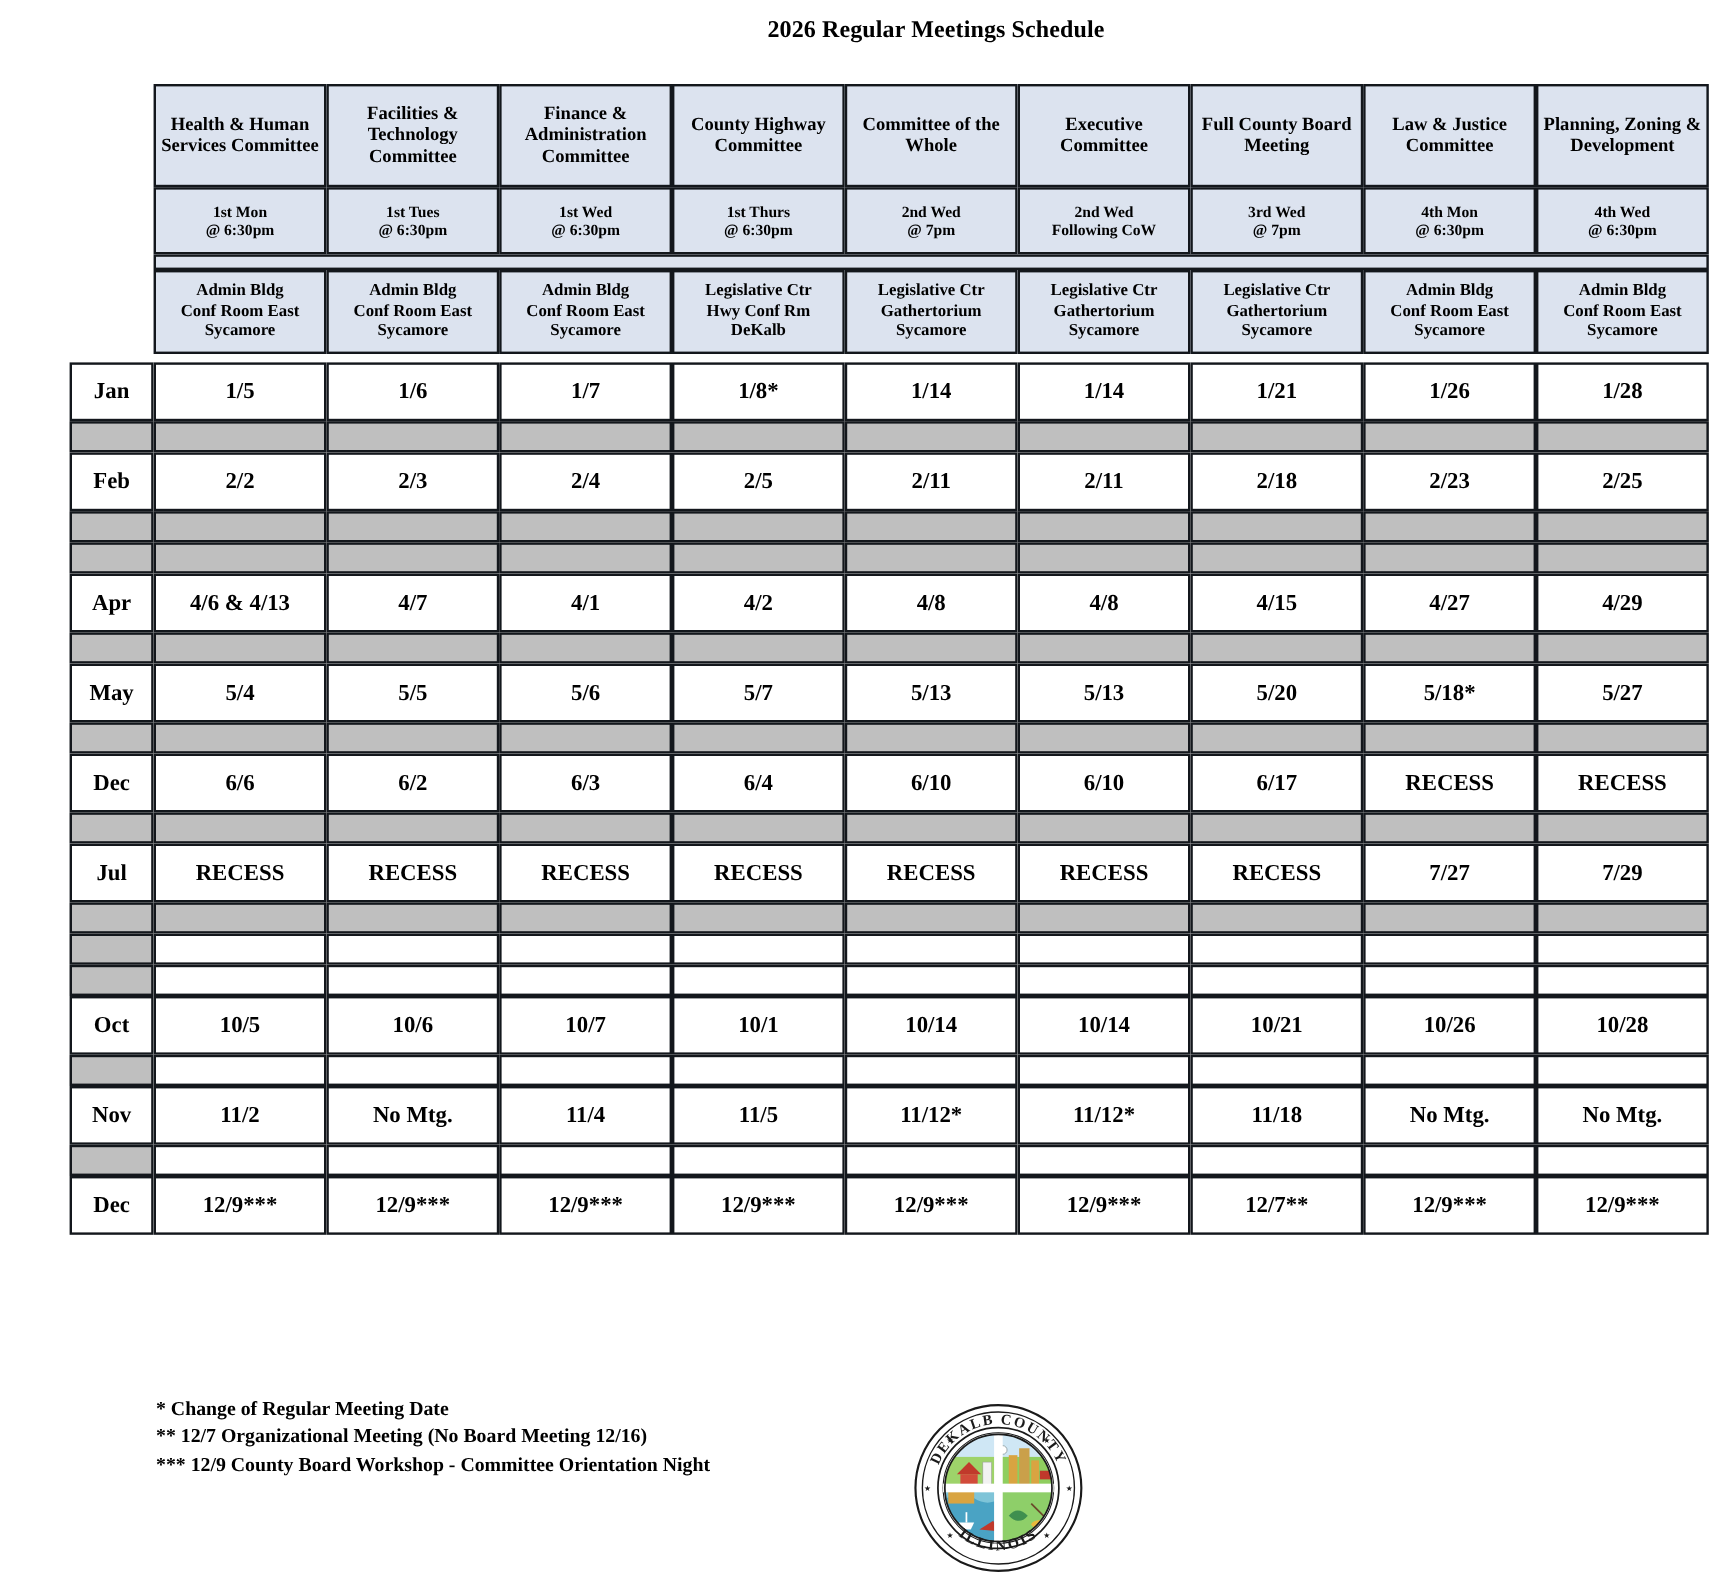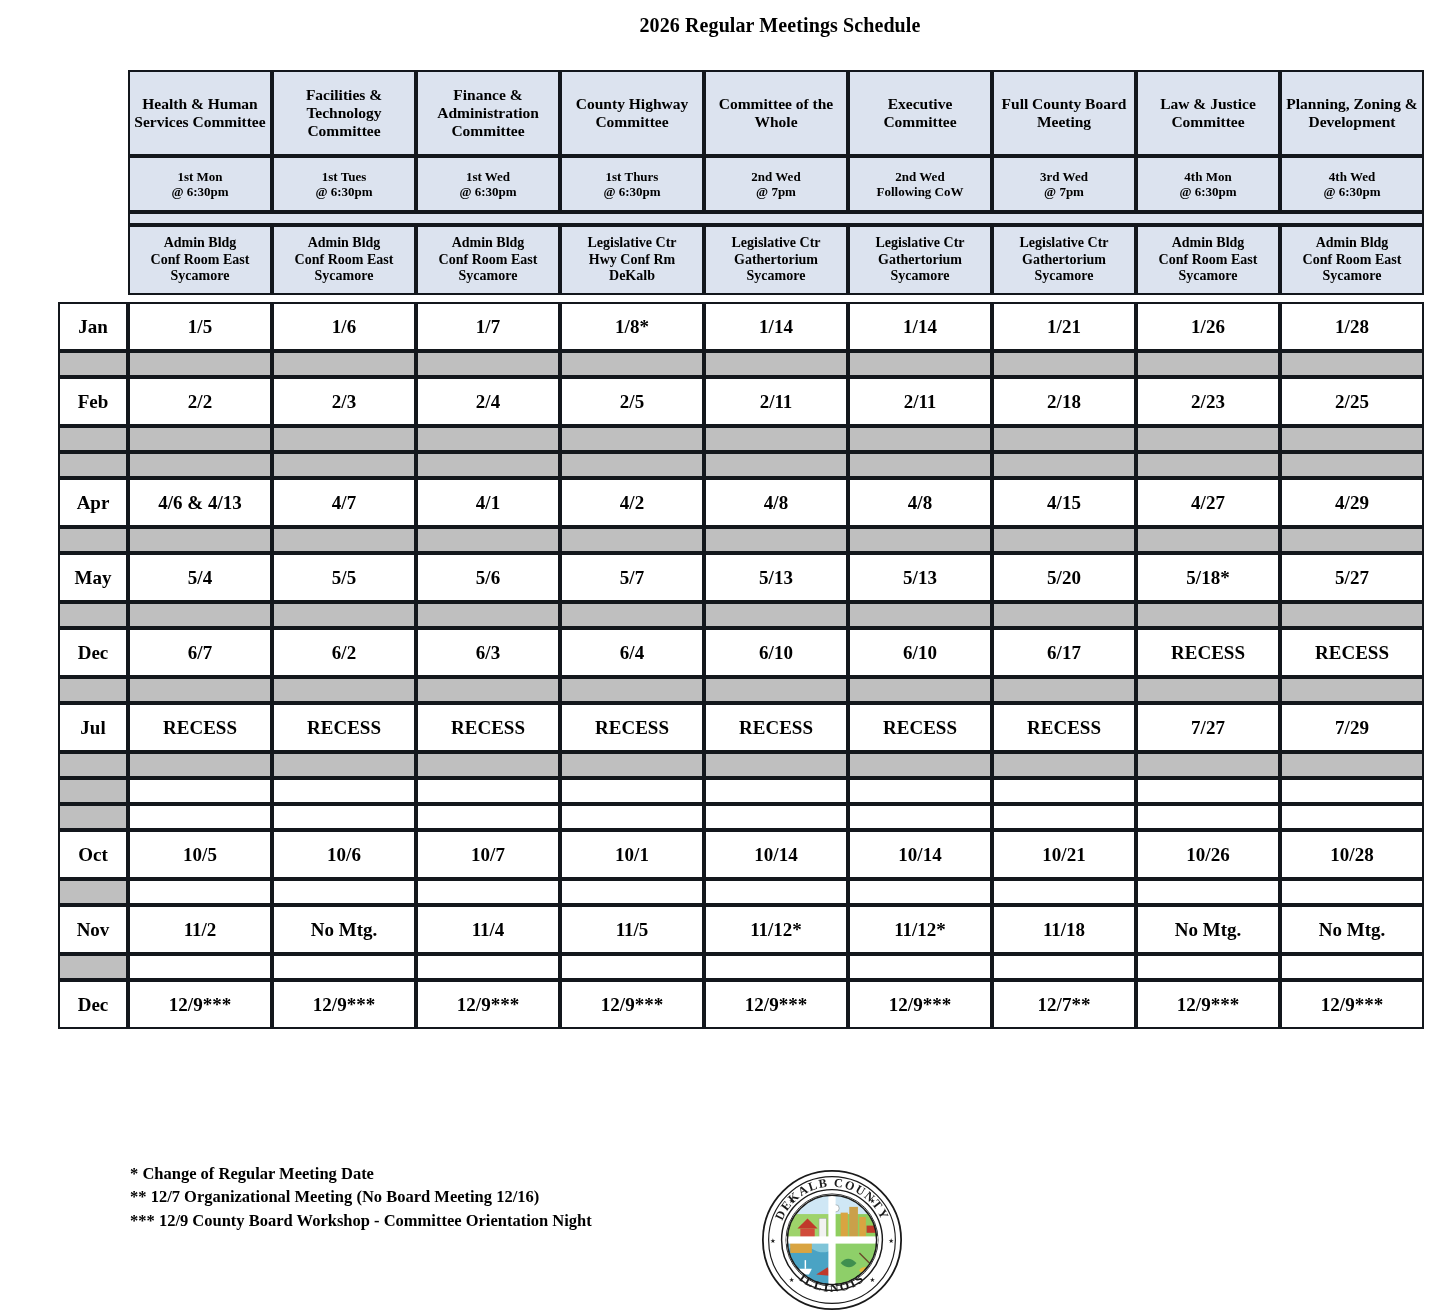--- a/index.html
+++ b/index.html
@@ -278,21 +278,21 @@
           <td class="sp-gray"></td>
           <td class="sp-gray"></td>
           <td class="sp-gray"></td>
           <td class="sp-gray"></td>
           <td class="sp-gray"></td>
           <td class="sp-gray"></td>
           <td class="sp-gray"></td>
         </tr>
         <tr class="month-row">
           <td class="month-label">Dec</td>
-          <td>6/7</td>
+          <td>6/6</td>
           <td>6/2</td>
           <td>6/3</td>
           <td>6/4</td>
           <td>6/10</td>
           <td>6/10</td>
           <td>6/17</td>
           <td>RECESS</td>
           <td>RECESS</td>
         </tr>
         <tr class="spacer-row">

